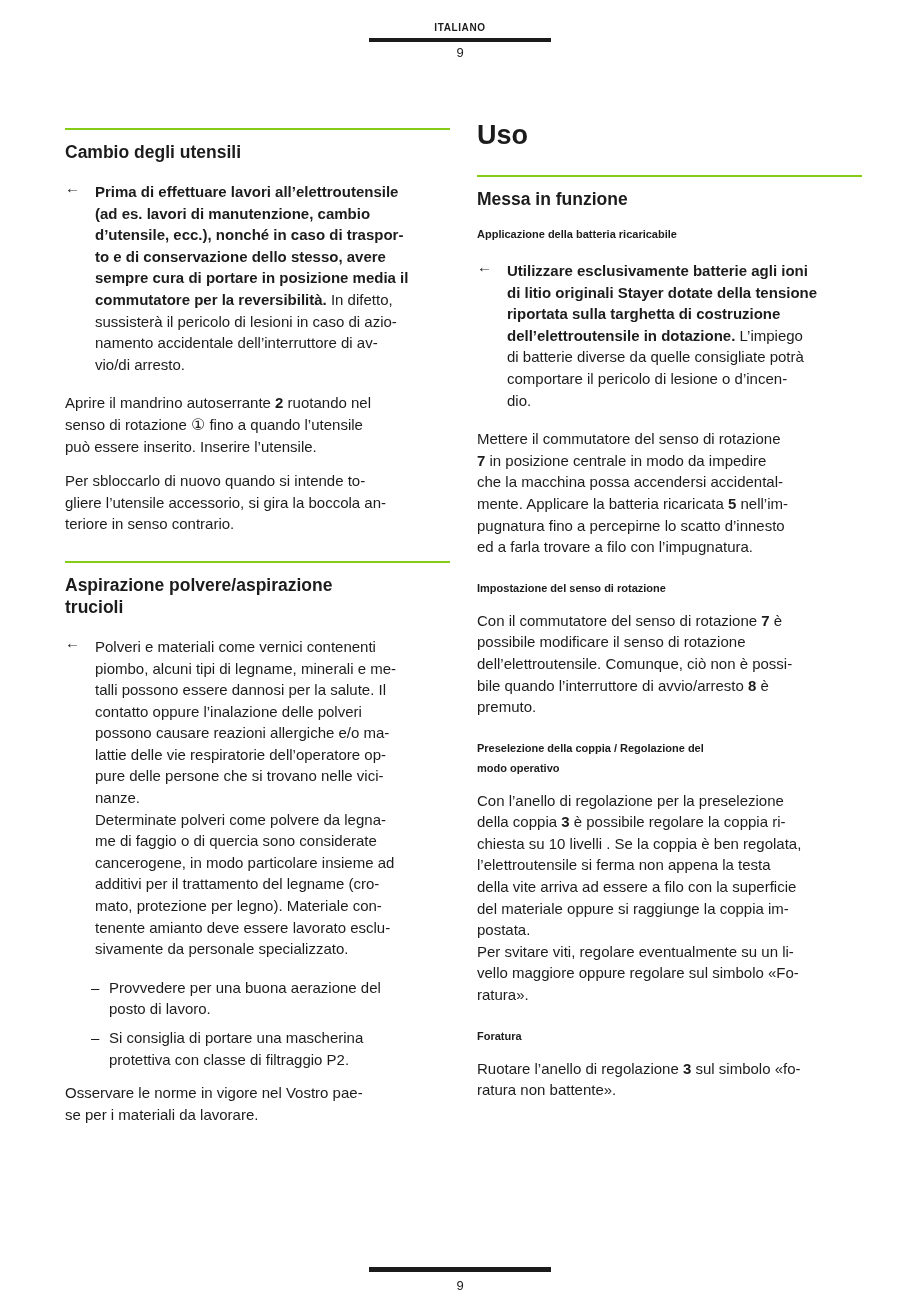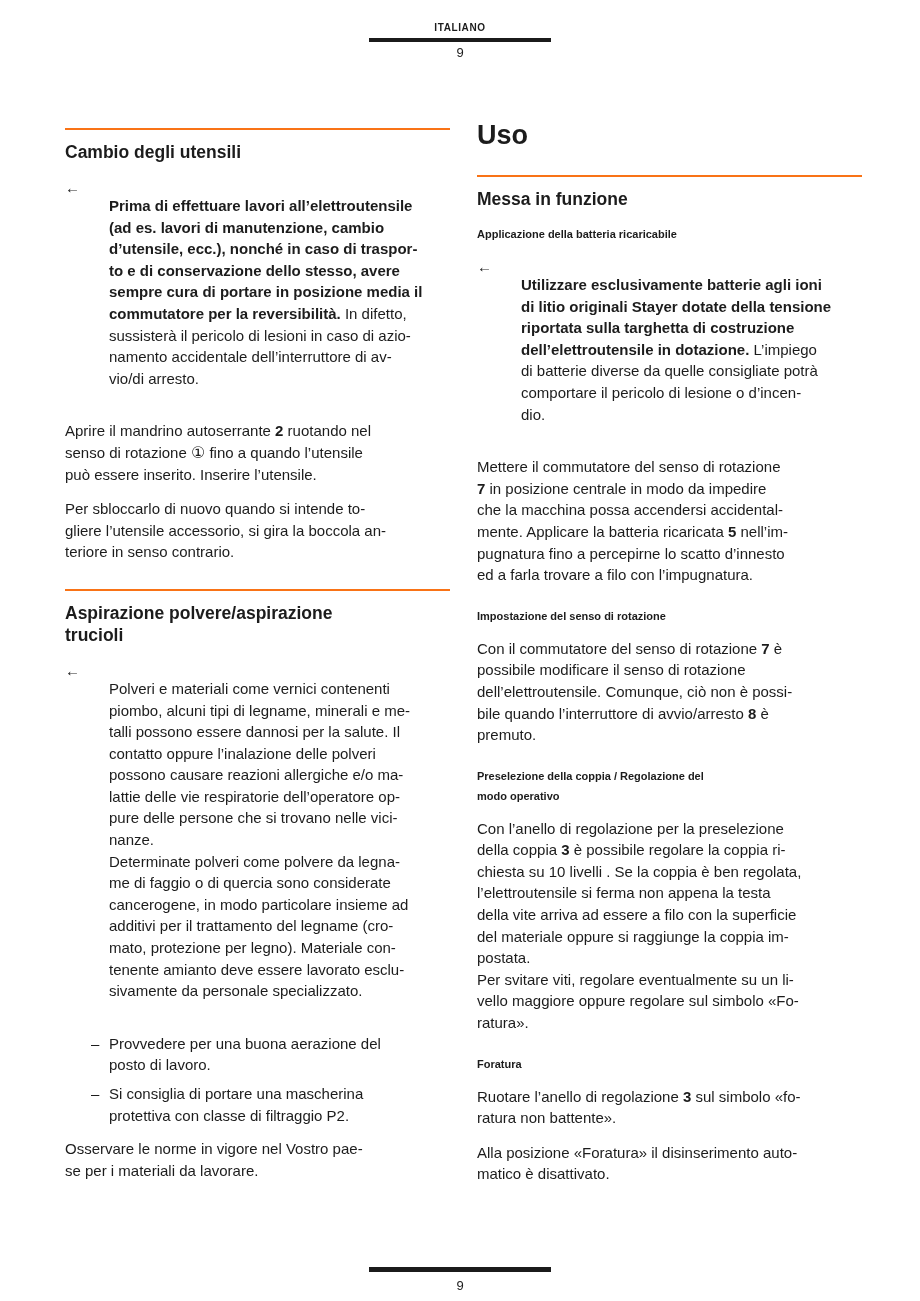--- a/index.html
+++ b/index.html
@@ -16,29 +16,29 @@
   .pg-footer{position:absolute;bottom:8px;left:0;width:100%;text-align:center;}
   .ftr-bar{width:182px;height:5px;background:#1b1b1b;margin:0 auto 6px auto;}
   .ftr-page{font-size:13px;}
   
   .col{position:absolute;width:385px;}
   .col-left{left:65px;top:128px;}
   .col-right{left:477px;top:120px;}
   
   .big-title{font-size:27px;font-weight:bold;margin:0 0 24px 0;}
   .sec-title{font-size:17.5px;font-weight:bold;margin:0 0 14px 0;white-space:pre-line;line-height:22px;}
-  .ruled{border-top:2px solid #f97316;padding-top:11px;}
+  .ruled{border-top:2px solid #84cc16;padding-top:11px;}
   .gap-top{margin-top:26px;}
   .sub-h{font-size:11px;font-weight:bold;margin:20px 0 12px 0;white-space:pre-line;line-height:20px;}
   
   .para{font-size:15px;line-height:21.6px;margin:0 0 13px 0;white-space:pre-line;}
   .para.tight{margin-bottom:0;}
   .hang{display:flex;margin:0 0 13px 0;}
   .arrow{width:26px;flex:none;font-size:15px;font-weight:bold;line-height:21.6px;}
-  .hang-text{flex:1;margin:18px;font-size:15px;line-height:21.6px;white-space:pre-line;}
+  .hang-text{flex:1;margin:4px;font-size:15px;line-height:21.6px;white-space:pre-line;}
   .seg-b{font-weight:bold;}
   .seg-c{font-size:16px;}
   
   .list-item{display:flex;margin:2px 0 7px 26px;font-size:15px;line-height:21.6px;}
   .li-marker{width:18px;flex:none;}
   .li-text{flex:1;white-space:pre-line;}
   .final-gap{margin-top:12px;}
 </style>
 </head>
 <body>
@@ -154,22 +154,20 @@
 della vite arriva ad essere a filo con la superficie
 del materiale oppure si raggiunge la coppia im-
 postata.</span></p>
     <p class="para"><span class="seg">Per svitare viti, regolare eventualmente su un li-
 vello maggiore oppure regolare sul simbolo «Fo-
 ratura».</span></p>
 
     <h3 class="sub-h">Foratura</h3>
     <p class="para"><span class="seg">Ruotare l’anello di regolazione </span><span class="seg seg-b">3</span><span class="seg"> sul simbolo «fo-
 ratura non battente».</span></p>
-    <p class="para"><span class="seg">Alla posizione «Foratura» il disinserimento auto-
-matico è disattivato.</span></p>
   </div>
 
   <div class="pg-footer">
     <div class="ftr-bar"></div>
     <div class="ftr-page">9</div>
   </div>
 
 </div>
 
 </body></html>

